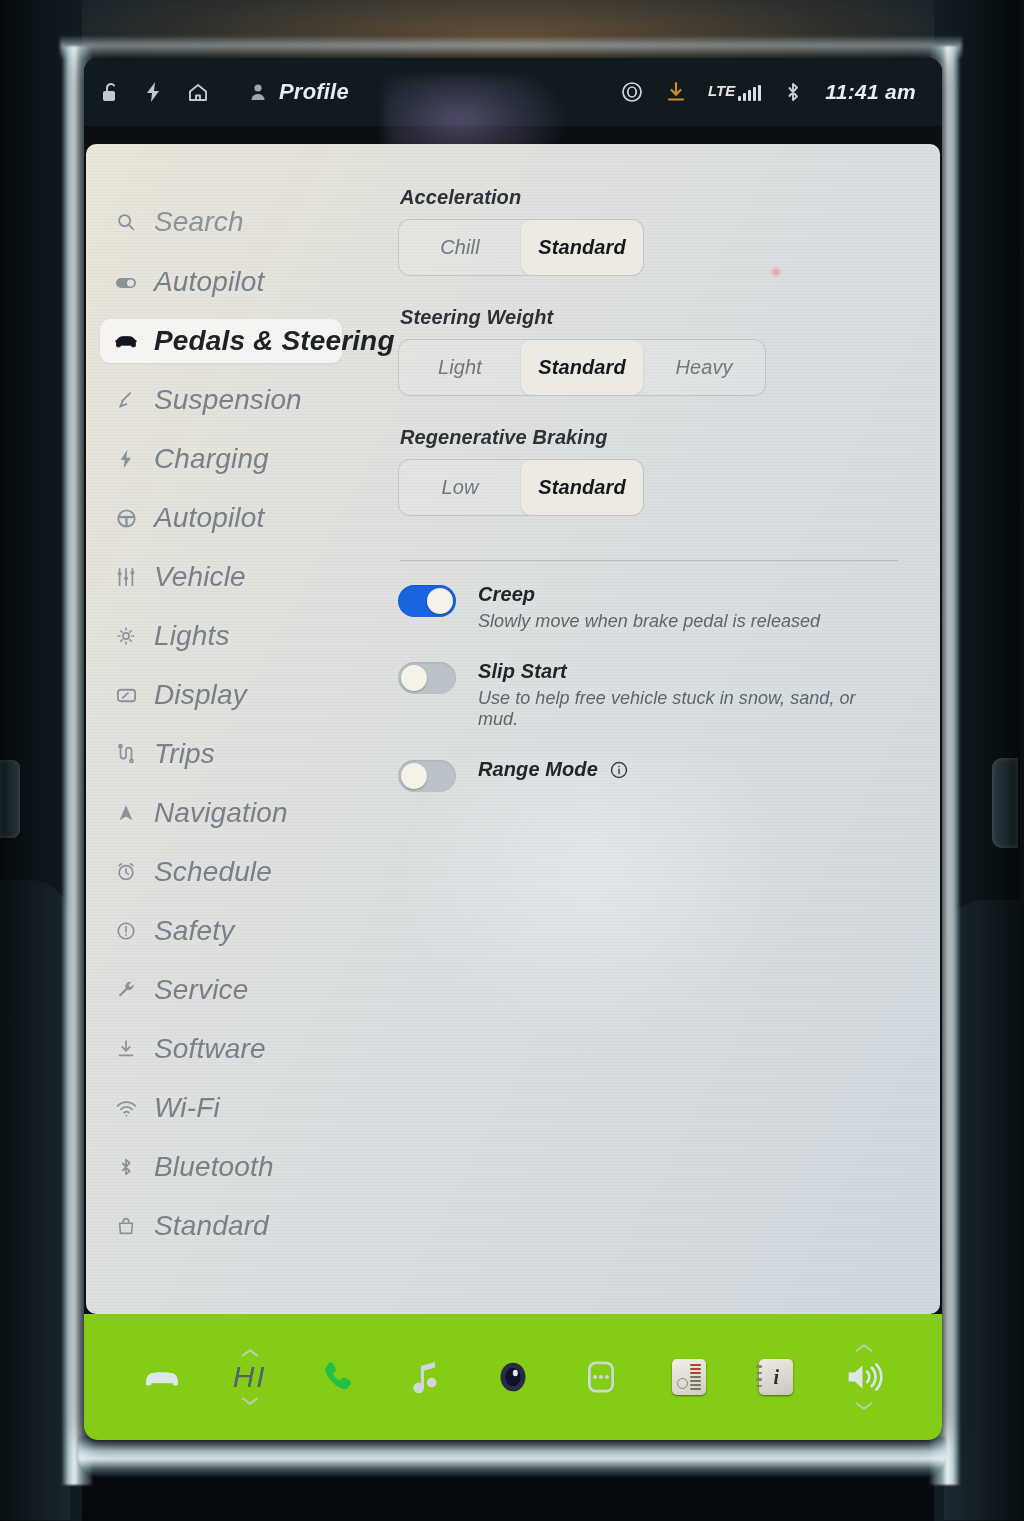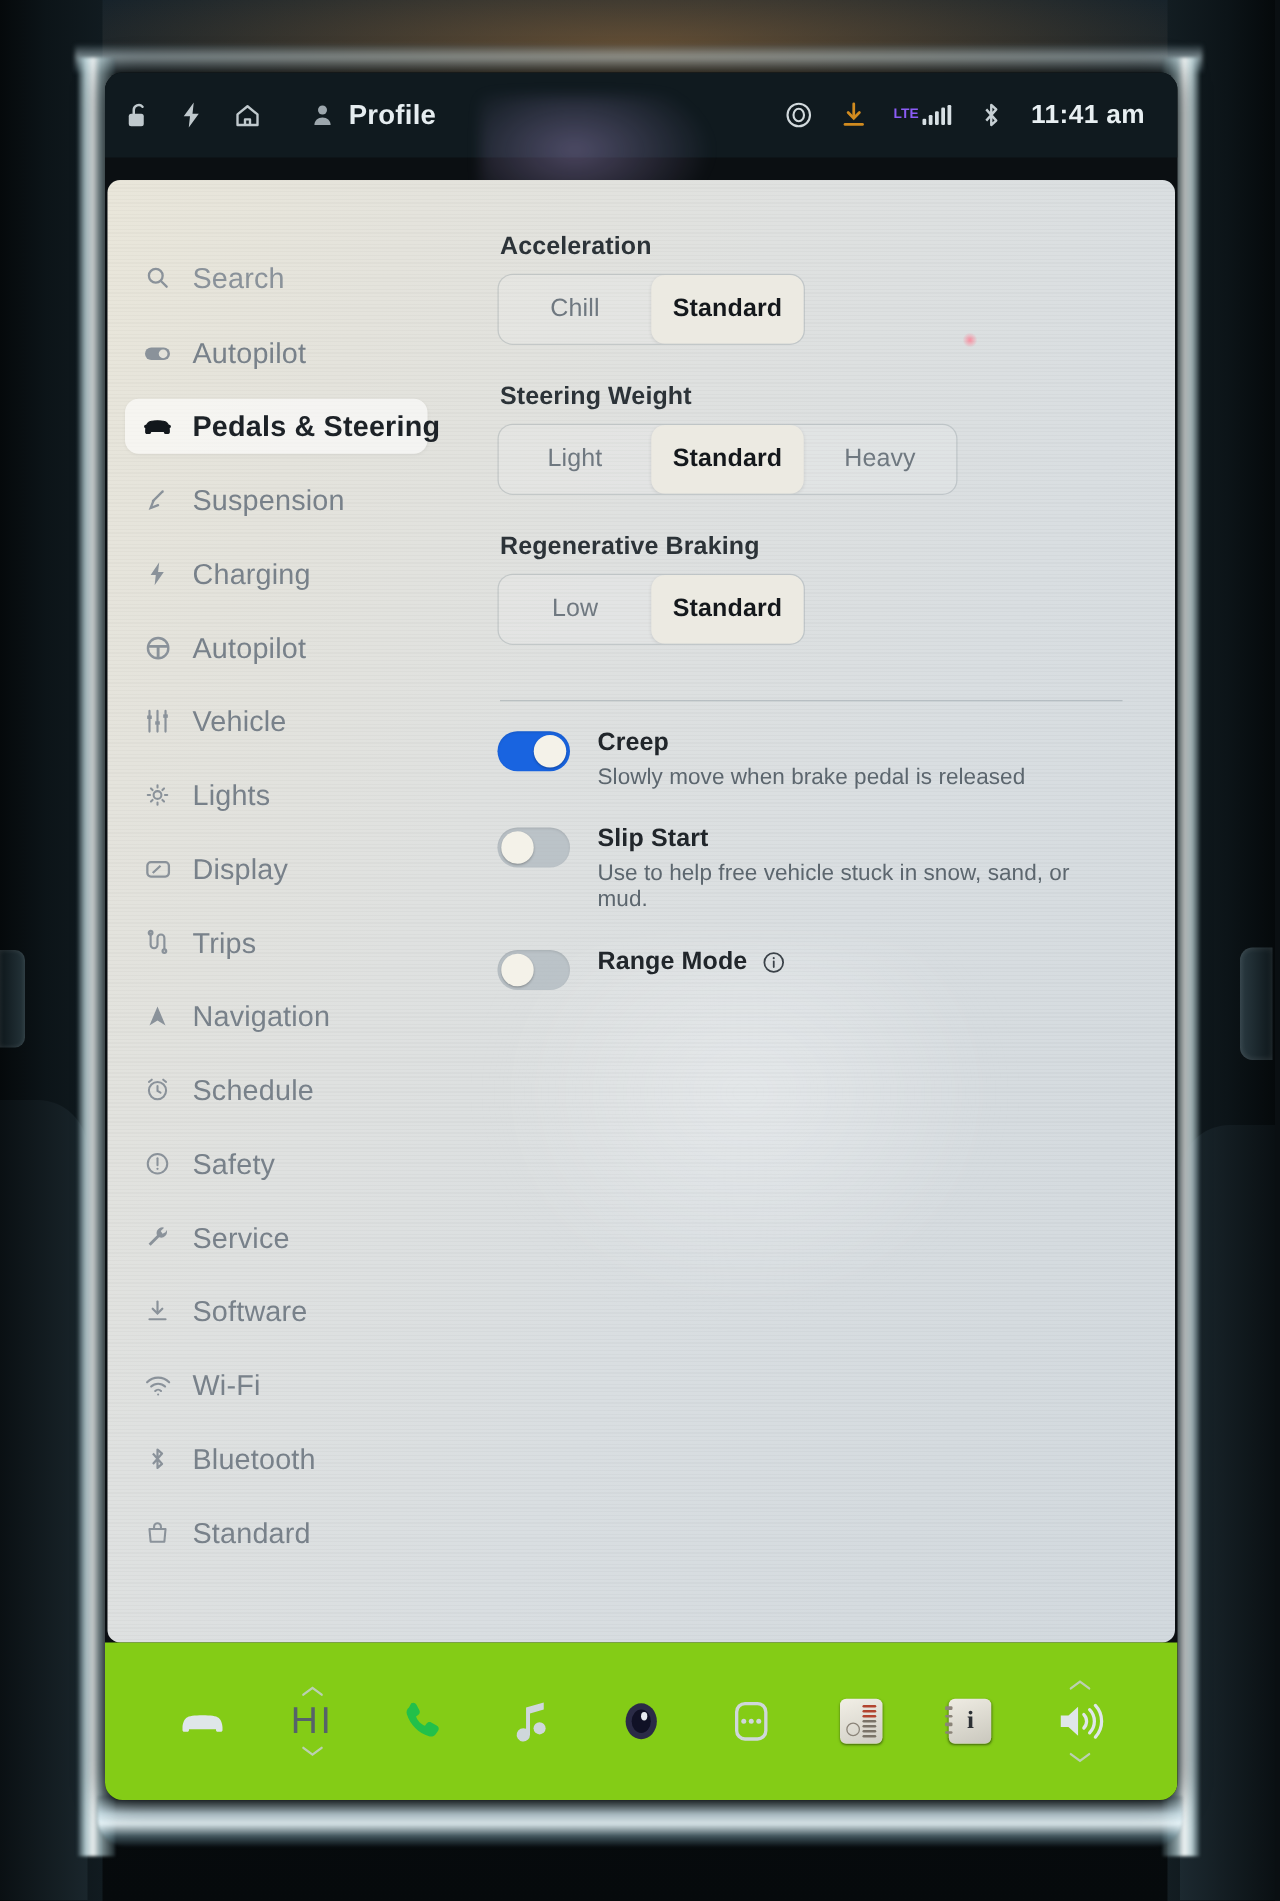--- a/index.html
+++ b/index.html
@@ -14,20 +14,21 @@
 
   
   #photo {
     position: relative;
     width: 1020px;
     height: 1521px;
     background:
       radial-gradient(ellipse 700px 120px at 50% 40px, rgba(255,170,80,0.35), rgba(255,170,80,0) 70%),
       linear-gradient(180deg, #16222a 0%, #0d1418 18%, #0a1014 55%, #060a0c 100%);
     overflow: hidden;
+    font-style: italic;
   }
 
   
   .dash-left, .dash-right {
     position: absolute;
     top: 0; bottom: 0;
     background: linear-gradient(90deg, #05090b 0%, #0c1418 45%, #111b20 100%);
   }
   .dash-left { left: 0; width: 82px; }
   .dash-right { right: 0; width: 86px;
@@ -121,21 +122,21 @@
     color: #cfd8dc;
     background: #101a1f;
   }
   .sb-left { display: flex; align-items: center; gap: 20px; }
   .sb-right { margin-left: auto; display: flex; align-items: center; gap: 20px; }
   .sb-icon { width: 24px; height: 24px; display: block; opacity: 0.92; }
   .sb-profile { display: flex; align-items: center; gap: 9px; margin-left: 16px; }
   .sb-profile-label { font-size: 22px; font-weight: bold; color: #e6edf0; letter-spacing: .2px; }
   .sb-time { font-size: 21px; font-weight: bold; color: #e8eff2; letter-spacing: .3px; }
   .lte-group { display: flex; align-items: flex-end; gap: 3px; }
-  .lte-text { font-size: 11px; font-weight: bold; color: #8b5cf6; line-height: 1; margin-bottom: 3px; }
+  .lte-text { font-size: 15px; font-weight: bold; color: #e5e5e5; line-height: 1; margin-bottom: 3px; }
   .bars { display: flex; align-items: flex-end; gap: 2px; height: 16px; }
   .bars i { display: block; width: 3px; background: #d7e0e4; border-radius: 1px; }
   .bars i:nth-child(1){height:5px} .bars i:nth-child(2){height:8px}
   .bars i:nth-child(3){height:11px} .bars i:nth-child(4){height:14px}
   .bars i:nth-child(5){height:16px}
 
   
   .glare {
     position: absolute; left: 300px; top: 18px;
     width: 190px; height: 110px;
@@ -188,21 +189,21 @@
   }
   .nav-item {
     display: flex;
     align-items: center;
     gap: 16px;
     height: 44px;
     margin: 0 14px 15px 14px;
     padding: 0 10px 0 14px;
     border-radius: 11px;
     color: #78818a;
-    font-size: 23px;
+    font-size: 28px;
     letter-spacing: .15px;
     white-space: nowrap;
   }
   .nav-item .nav-ico {
     width: 24px; height: 24px;
     flex: none;
     display: flex; align-items: center; justify-content: center;
   }
   .nav-item.search { color: #8a929a; margin-bottom: 16px; }
   .nav-item.active {

